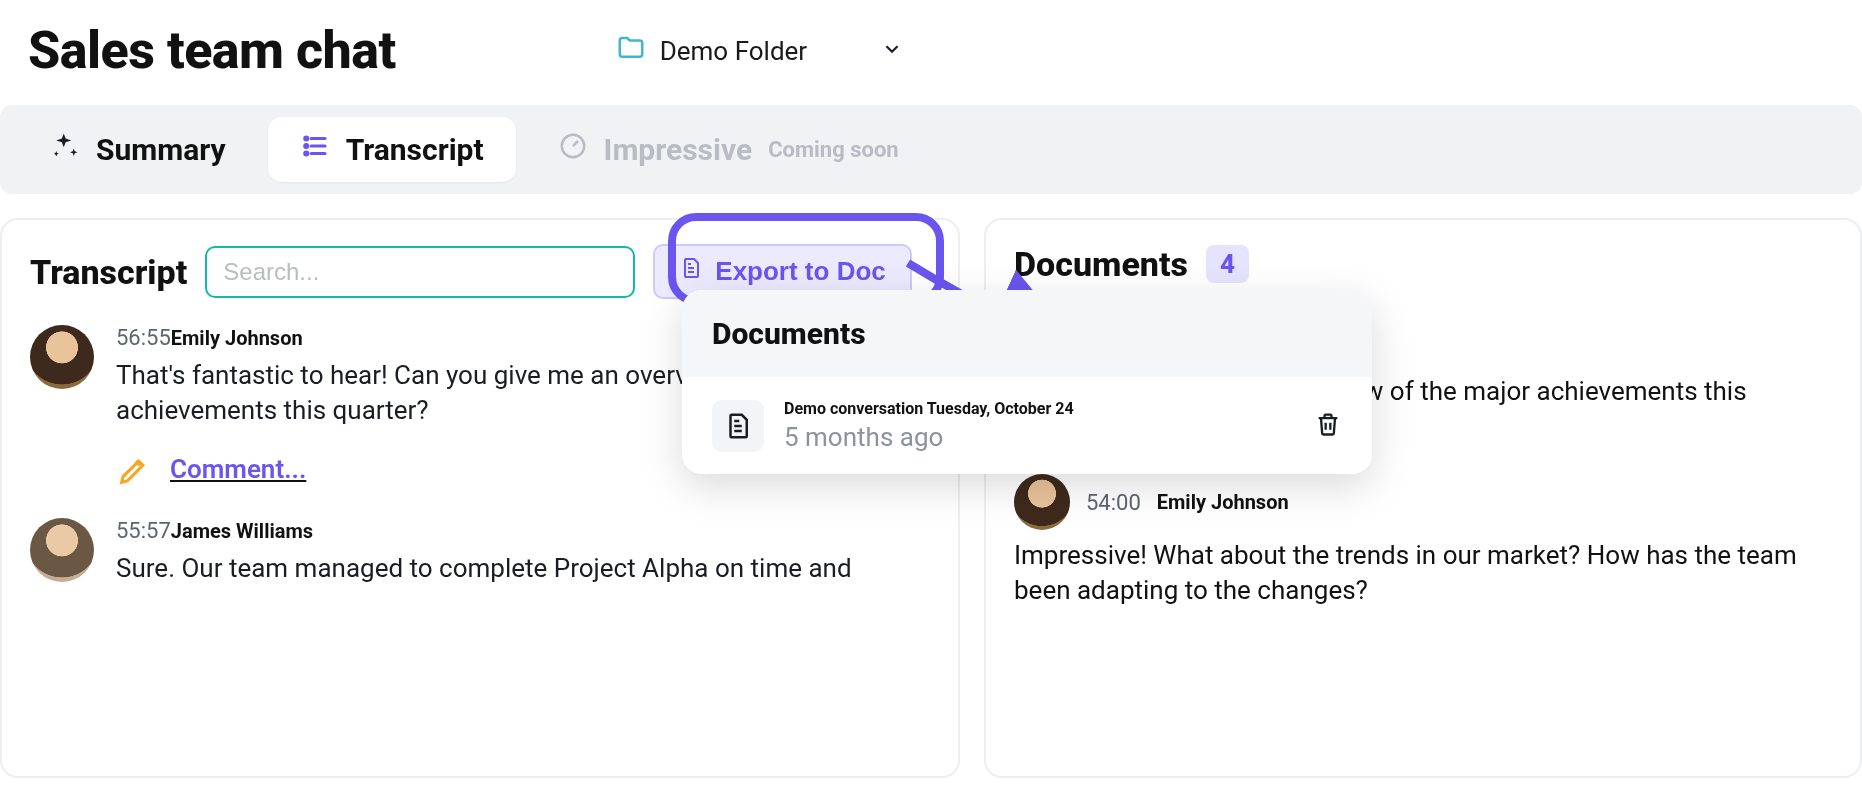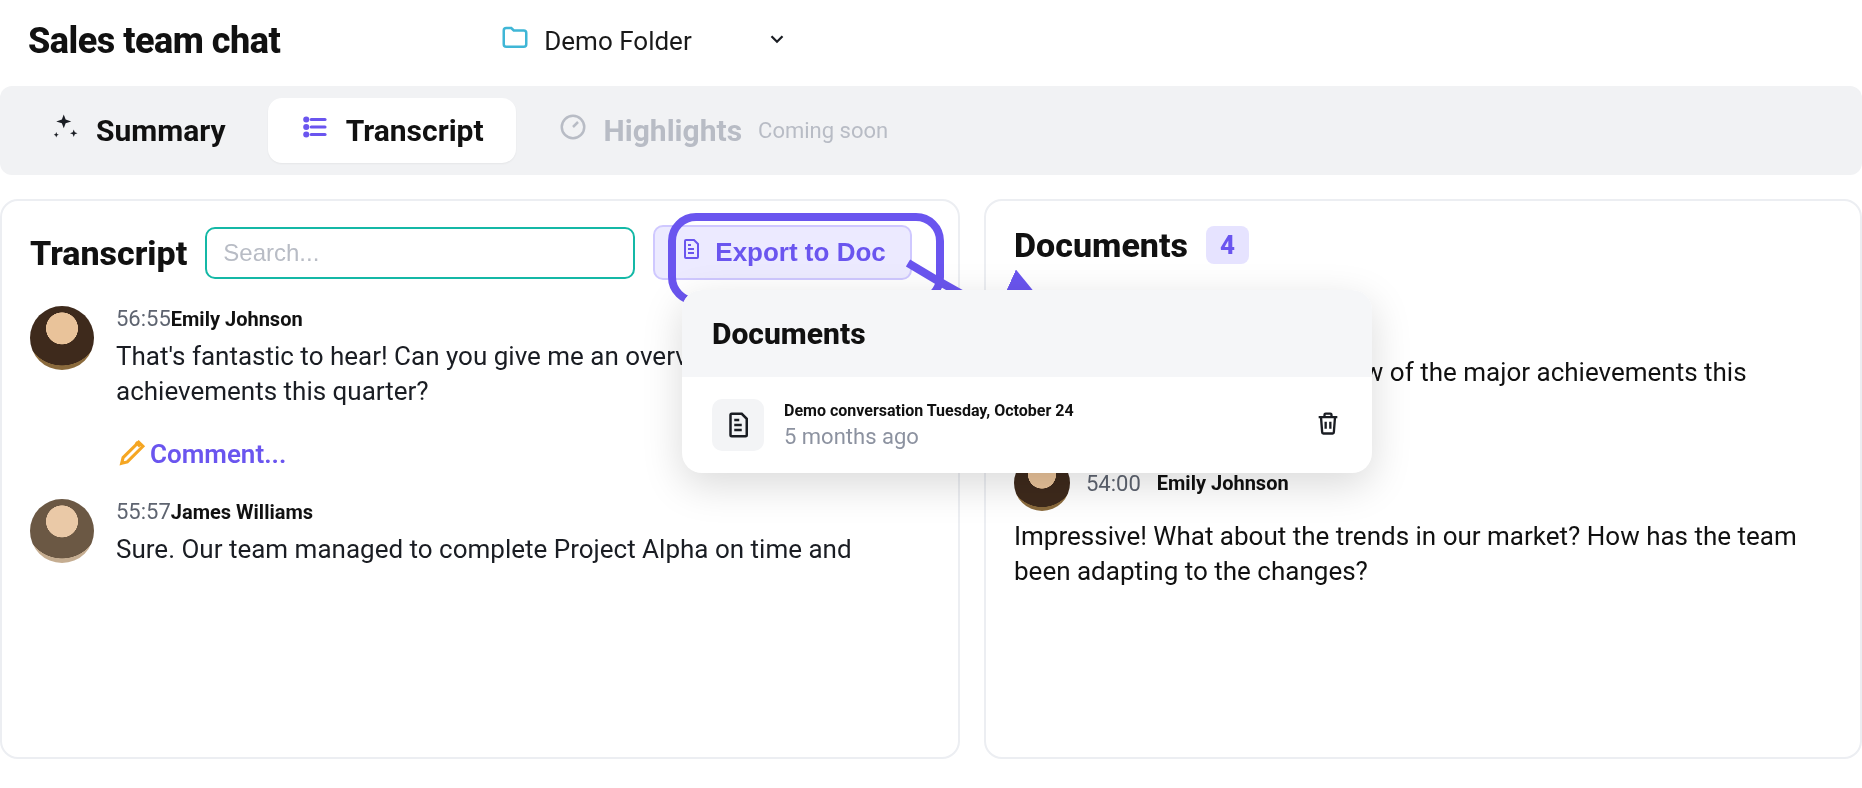--- a/index.html
+++ b/index.html
@@ -13,21 +13,21 @@
       position: relative;
     }
 
     
     .header {
       display: flex;
       align-items: center;
       padding: 20px 28px 24px 28px;
     }
     .page-title {
-      font-size: 36px;
+      font-size: 52px;
       font-weight: 800;
       letter-spacing: -0.5px;
     }
     .folder-picker {
       display: flex;
       align-items: center;
       gap: 14px;
       margin-left: 220px;
       font-size: 26px;
       color: #1a1a1a;
@@ -58,21 +58,21 @@
     }
     .tab.active {
       background: #fff;
       box-shadow: 0 1px 2px rgba(0,0,0,.05);
     }
     .tab.disabled {
       color: #b8bcc5;
       cursor: default;
     }
     .tab .badge {
-      font-weight: 400;
+      font-weight: 700;
       font-size: 22px;
       color: #b8bcc5;
     }
     .tab-icon svg { width: 30px; height: 30px; }
 
     
     .main {
       display: flex;
       gap: 24px;
       padding: 0 0 0 0;
@@ -150,21 +150,21 @@
     }
     .avatar.woman { background: radial-gradient(circle at 50% 35%, #e9c39a 0 30%, #3e2a1c 31% 70%, #8a6a3c 71% 100%); }
     .avatar.man { background: radial-gradient(circle at 50% 35%, #eac9a7 0 30%, #6b5844 31% 70%, #c5ad91 71% 100%); }
 
     .msg-body { flex: 1; }
     .msg-meta { display: flex; align-items: baseline; margin-bottom: 8px; }
     .msg-time { font-size: 22px; color: #5e6470; }
     .msg-name { font-size: 20px; font-weight: 700; }
     .msg-text { font-size: 26px; color: #1a1d23; line-height: 1.35; }
 
-    .comment-row { display: flex; align-items: center; margin: 12px 0 0 86px; }
+    .comment-row { display: flex; align-items: flex-start; gap: 20px; margin: 12px 0 0 86px; text-decoration: underline; }
     .comment-icon svg { width: 34px; height: 34px; }
     .comment-link { color: #6a55ef; font-size: 26px; font-weight: 600; cursor: pointer; }
 
     
     .hl-count {
       background: #e6e3ff;
       color: #6a55ef;
       font-weight: 800;
       font-size: 26px;
       padding: 4px 14px;
@@ -210,21 +210,21 @@
     }
     .docs-row .file-icon {
       width: 52px; height: 52px;
       background: #f3f4f6;
       border-radius: 10px;
       display: flex; align-items: center; justify-content: center;
     }
     .docs-row .file-icon svg { width: 30px; height: 30px; }
     .doc-info { flex: 1; }
     .doc-name { font-size: 16px; font-weight: 700; }
-    .doc-date { font-size: 22px; color: #8c92a0; margin-top: 4px; }
+    .doc-date { font-size: 26px; color: #8c92a0; margin-top: 4px; }
     .trash-icon svg { width: 28px; height: 28px; color: #1a1d23; cursor: pointer; }
   </style>
 </head>
 <body>
 
 <div class="header">
   <div class="page-title">Sales team chat</div>
   <div class="folder-picker">
     <span class="folder-icon">
       <svg viewBox="0 0 24 24" fill="none" stroke="#3fb6d6" stroke-width="2">
@@ -262,21 +262,21 @@
     </span>
     <span>Transcript</span>
   </div>
   <div class="tab disabled">
     <span class="tab-icon">
       <svg viewBox="0 0 24 24" fill="none" stroke="#b8bcc5" stroke-width="2">
           <circle cx="12" cy="12" r="9"></circle>
           <path d="M12 12l4-4"></path>
         </svg>
     </span>
-    <span>Highlights</span>
+    <span>Impressive</span>
     <span class="badge">Coming soon</span>
   </div>
 </div>
 
 <div class="main">
 
   <div class="panel panel-left">
     <div class="panel-head">
       <div class="panel-title">Transcript</div>
       <input class="search-input" placeholder="Search..." style="">

